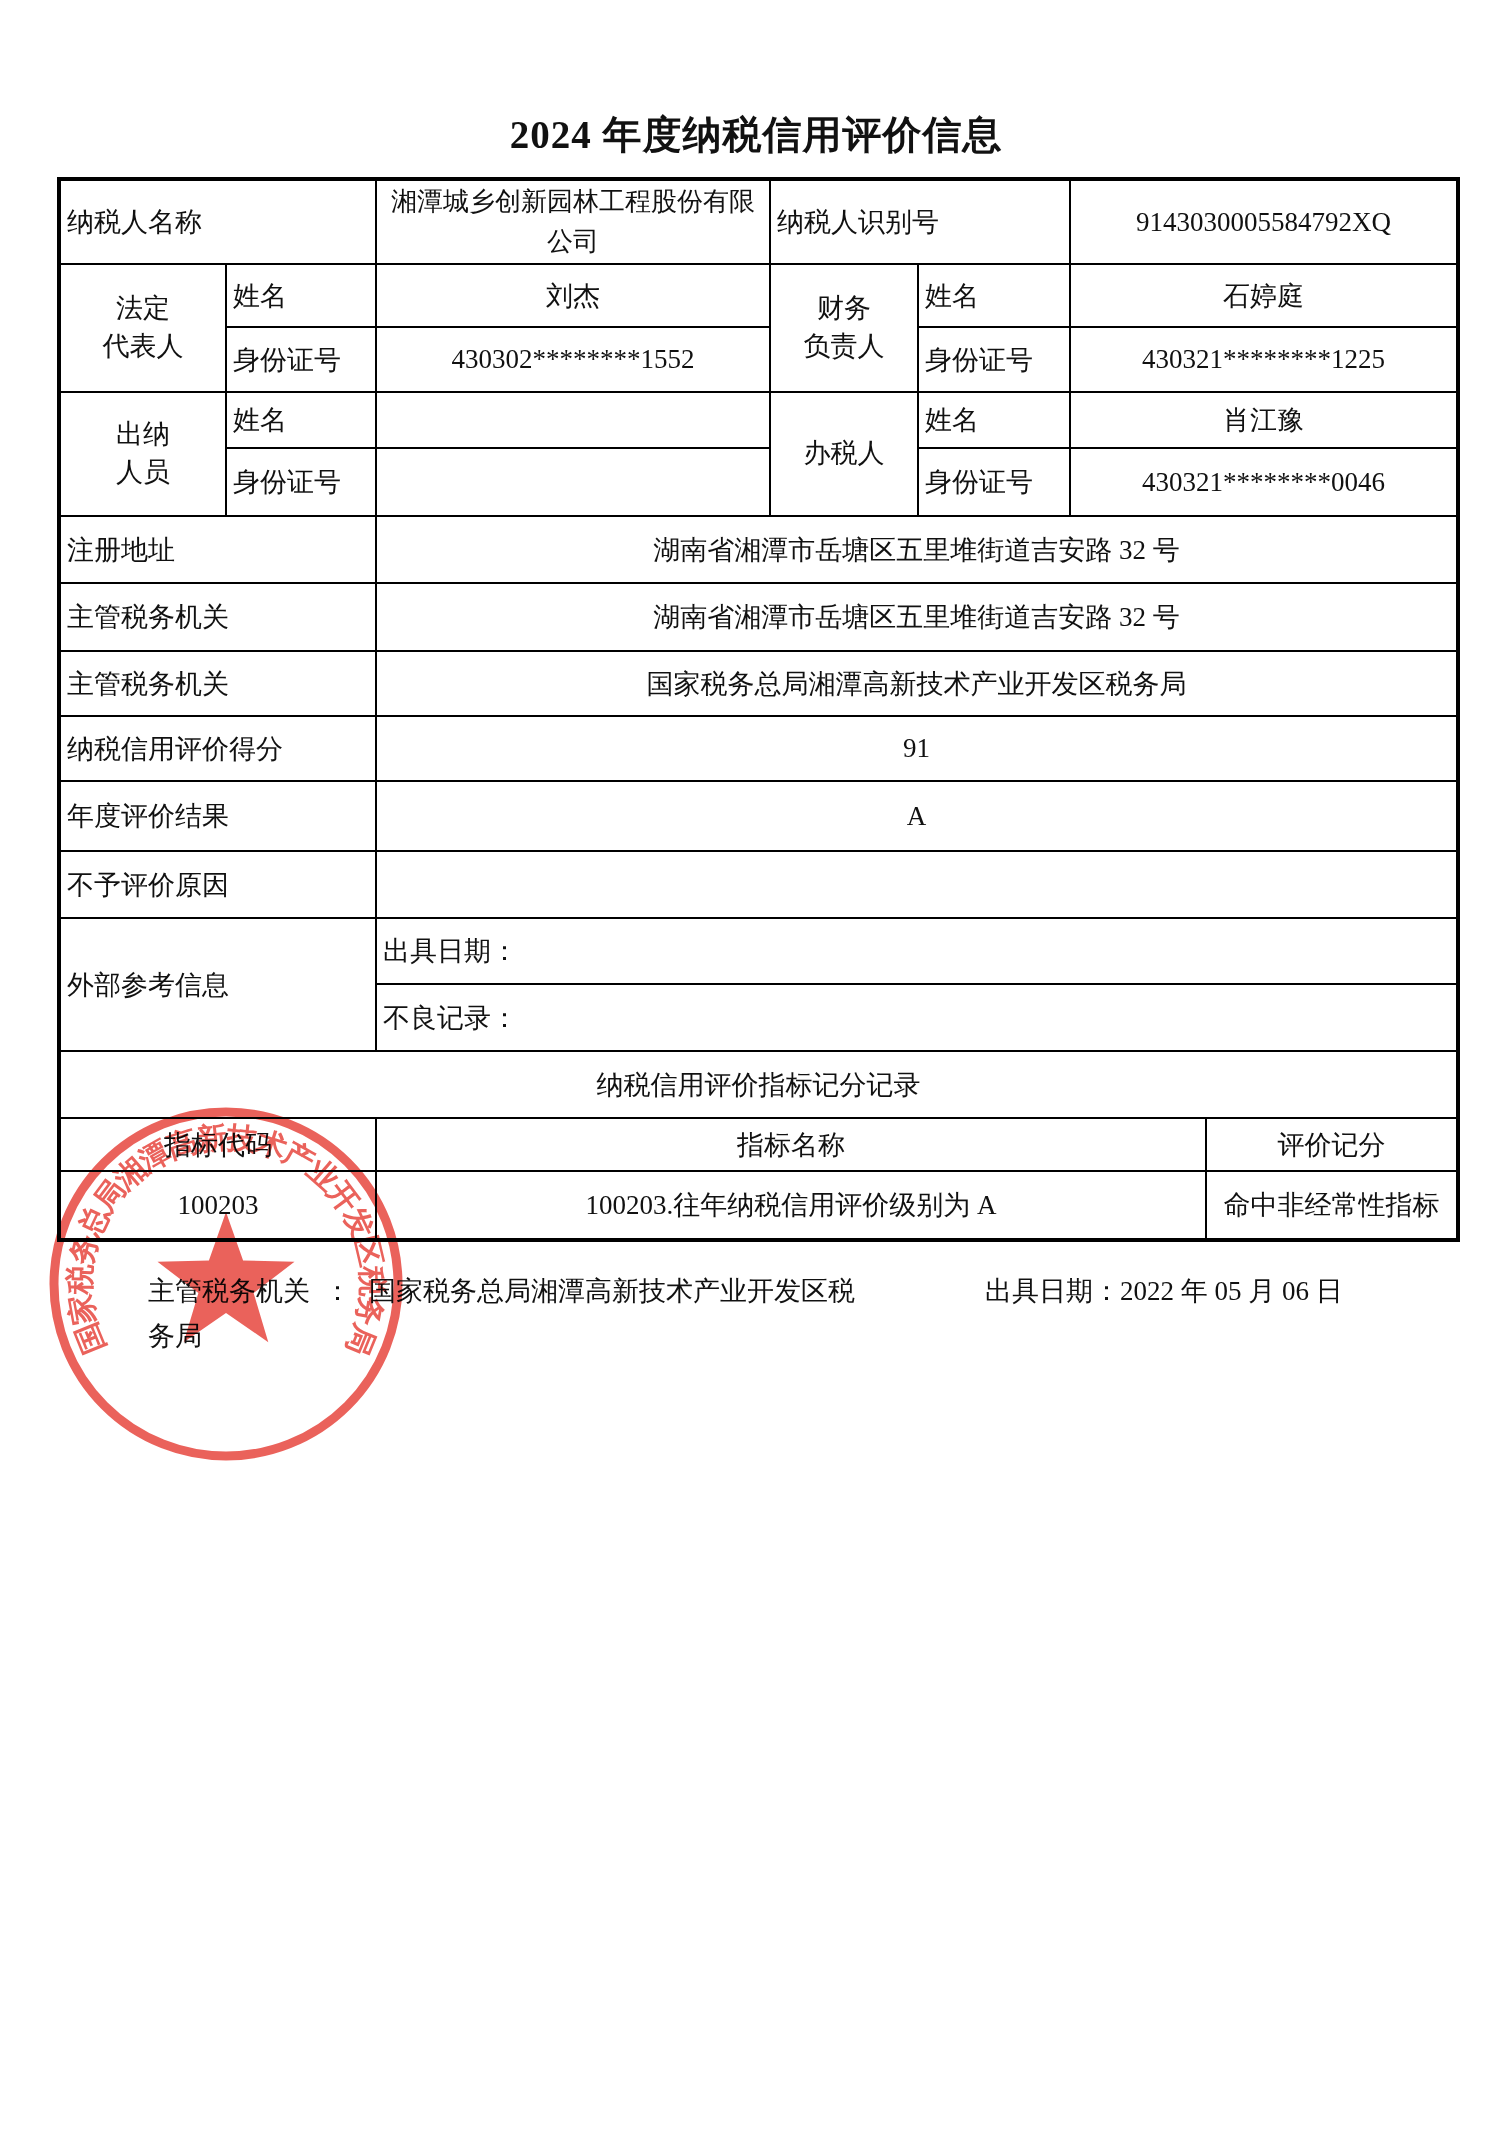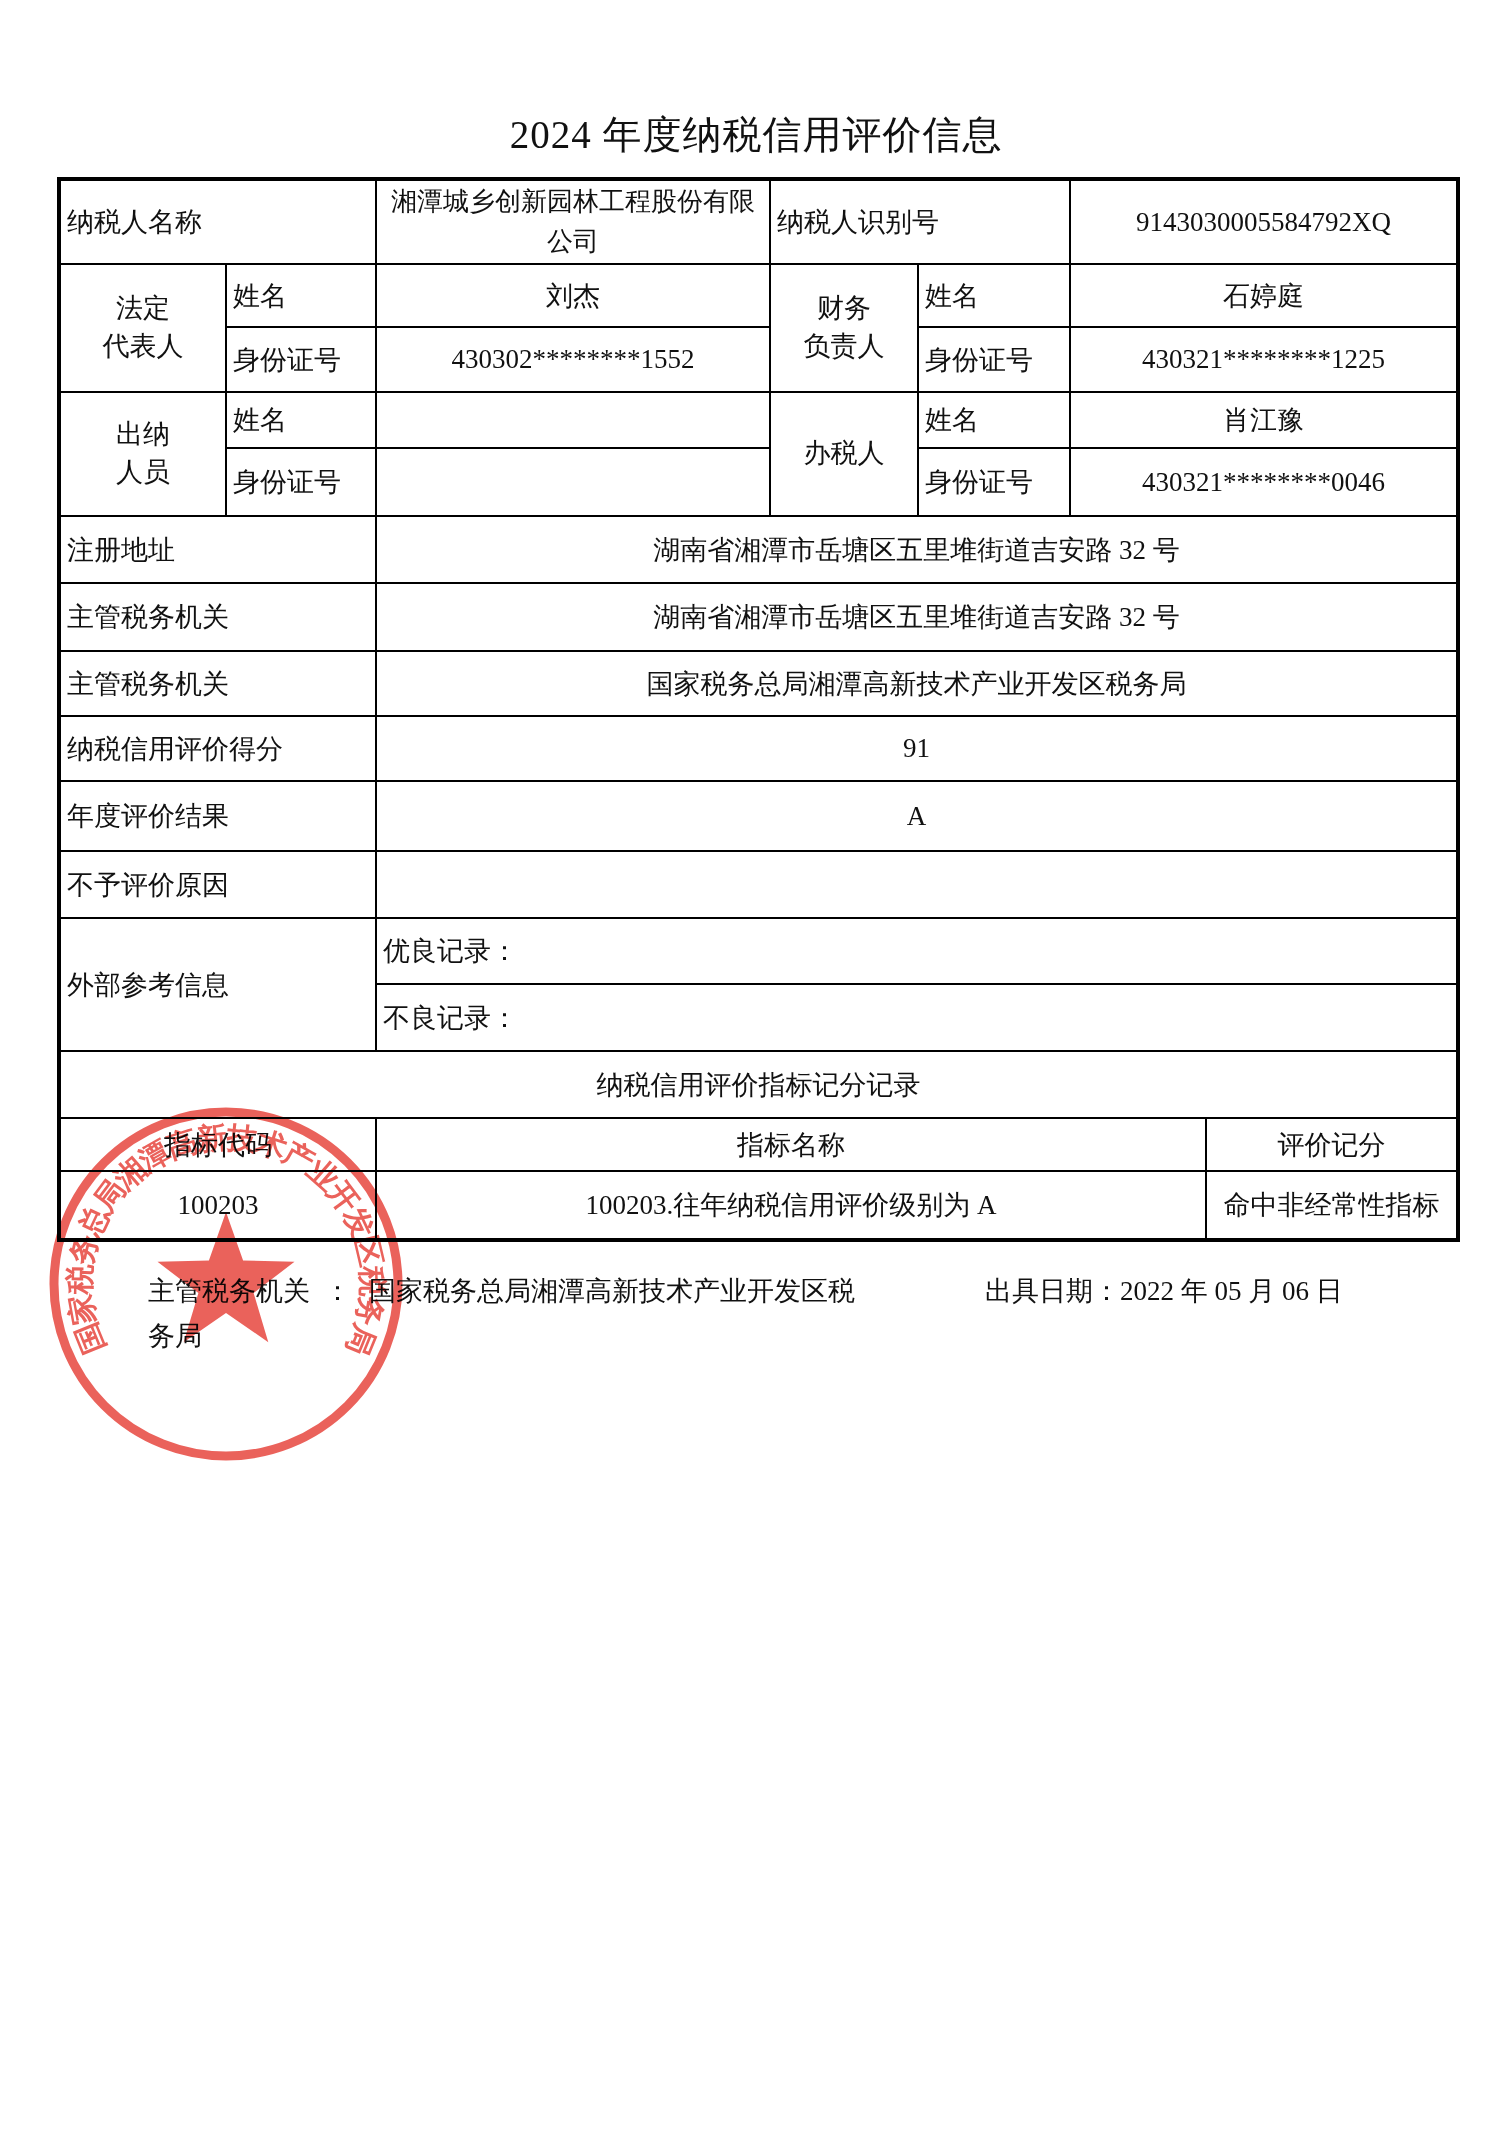--- a/index.html
+++ b/index.html
@@ -12,21 +12,21 @@
     color:#111111;
     overflow:hidden;
   }
   .doc-title{
     position:absolute;
     top:108px;
     left:0;
     width:1512px;
     text-align:center;
     font-size:39px;
-    font-weight:normal;
+    font-weight:bold;
     letter-spacing:1px;
   }
   table.main{
     position:absolute;
     left:57px;
     top:177px;
     width:1400px;
     border-collapse:collapse;
     table-layout:fixed;
     border:4px solid #000;
@@ -144,21 +144,21 @@
     <tr style="height:70px">
       <td class="lbl" colspan="2">年度评价结果</td>
       <td class="ctr" colspan="5">A</td>
     </tr>
     <tr style="height:67px">
       <td class="lbl" colspan="2">不予评价原因</td>
       <td class="ctr" colspan="5"></td>
     </tr>
     <tr style="height:66px">
       <td class="lbl" colspan="2" rowspan="2">外部参考信息</td>
-      <td class="lbl" colspan="5">优良记录：</td>
+      <td class="lbl" colspan="5">出具日期：</td>
     </tr>
     <tr style="height:67px">
       <td class="lbl" colspan="5">不良记录：</td>
     </tr>
     <tr style="height:67px">
       <td class="ctr" colspan="7">纳税信用评价指标记分记录</td>
     </tr>
     <tr style="height:53px">
       <td class="ctr" colspan="2">指标代码</td>
       <td class="ctr" colspan="4">指标名称</td>

